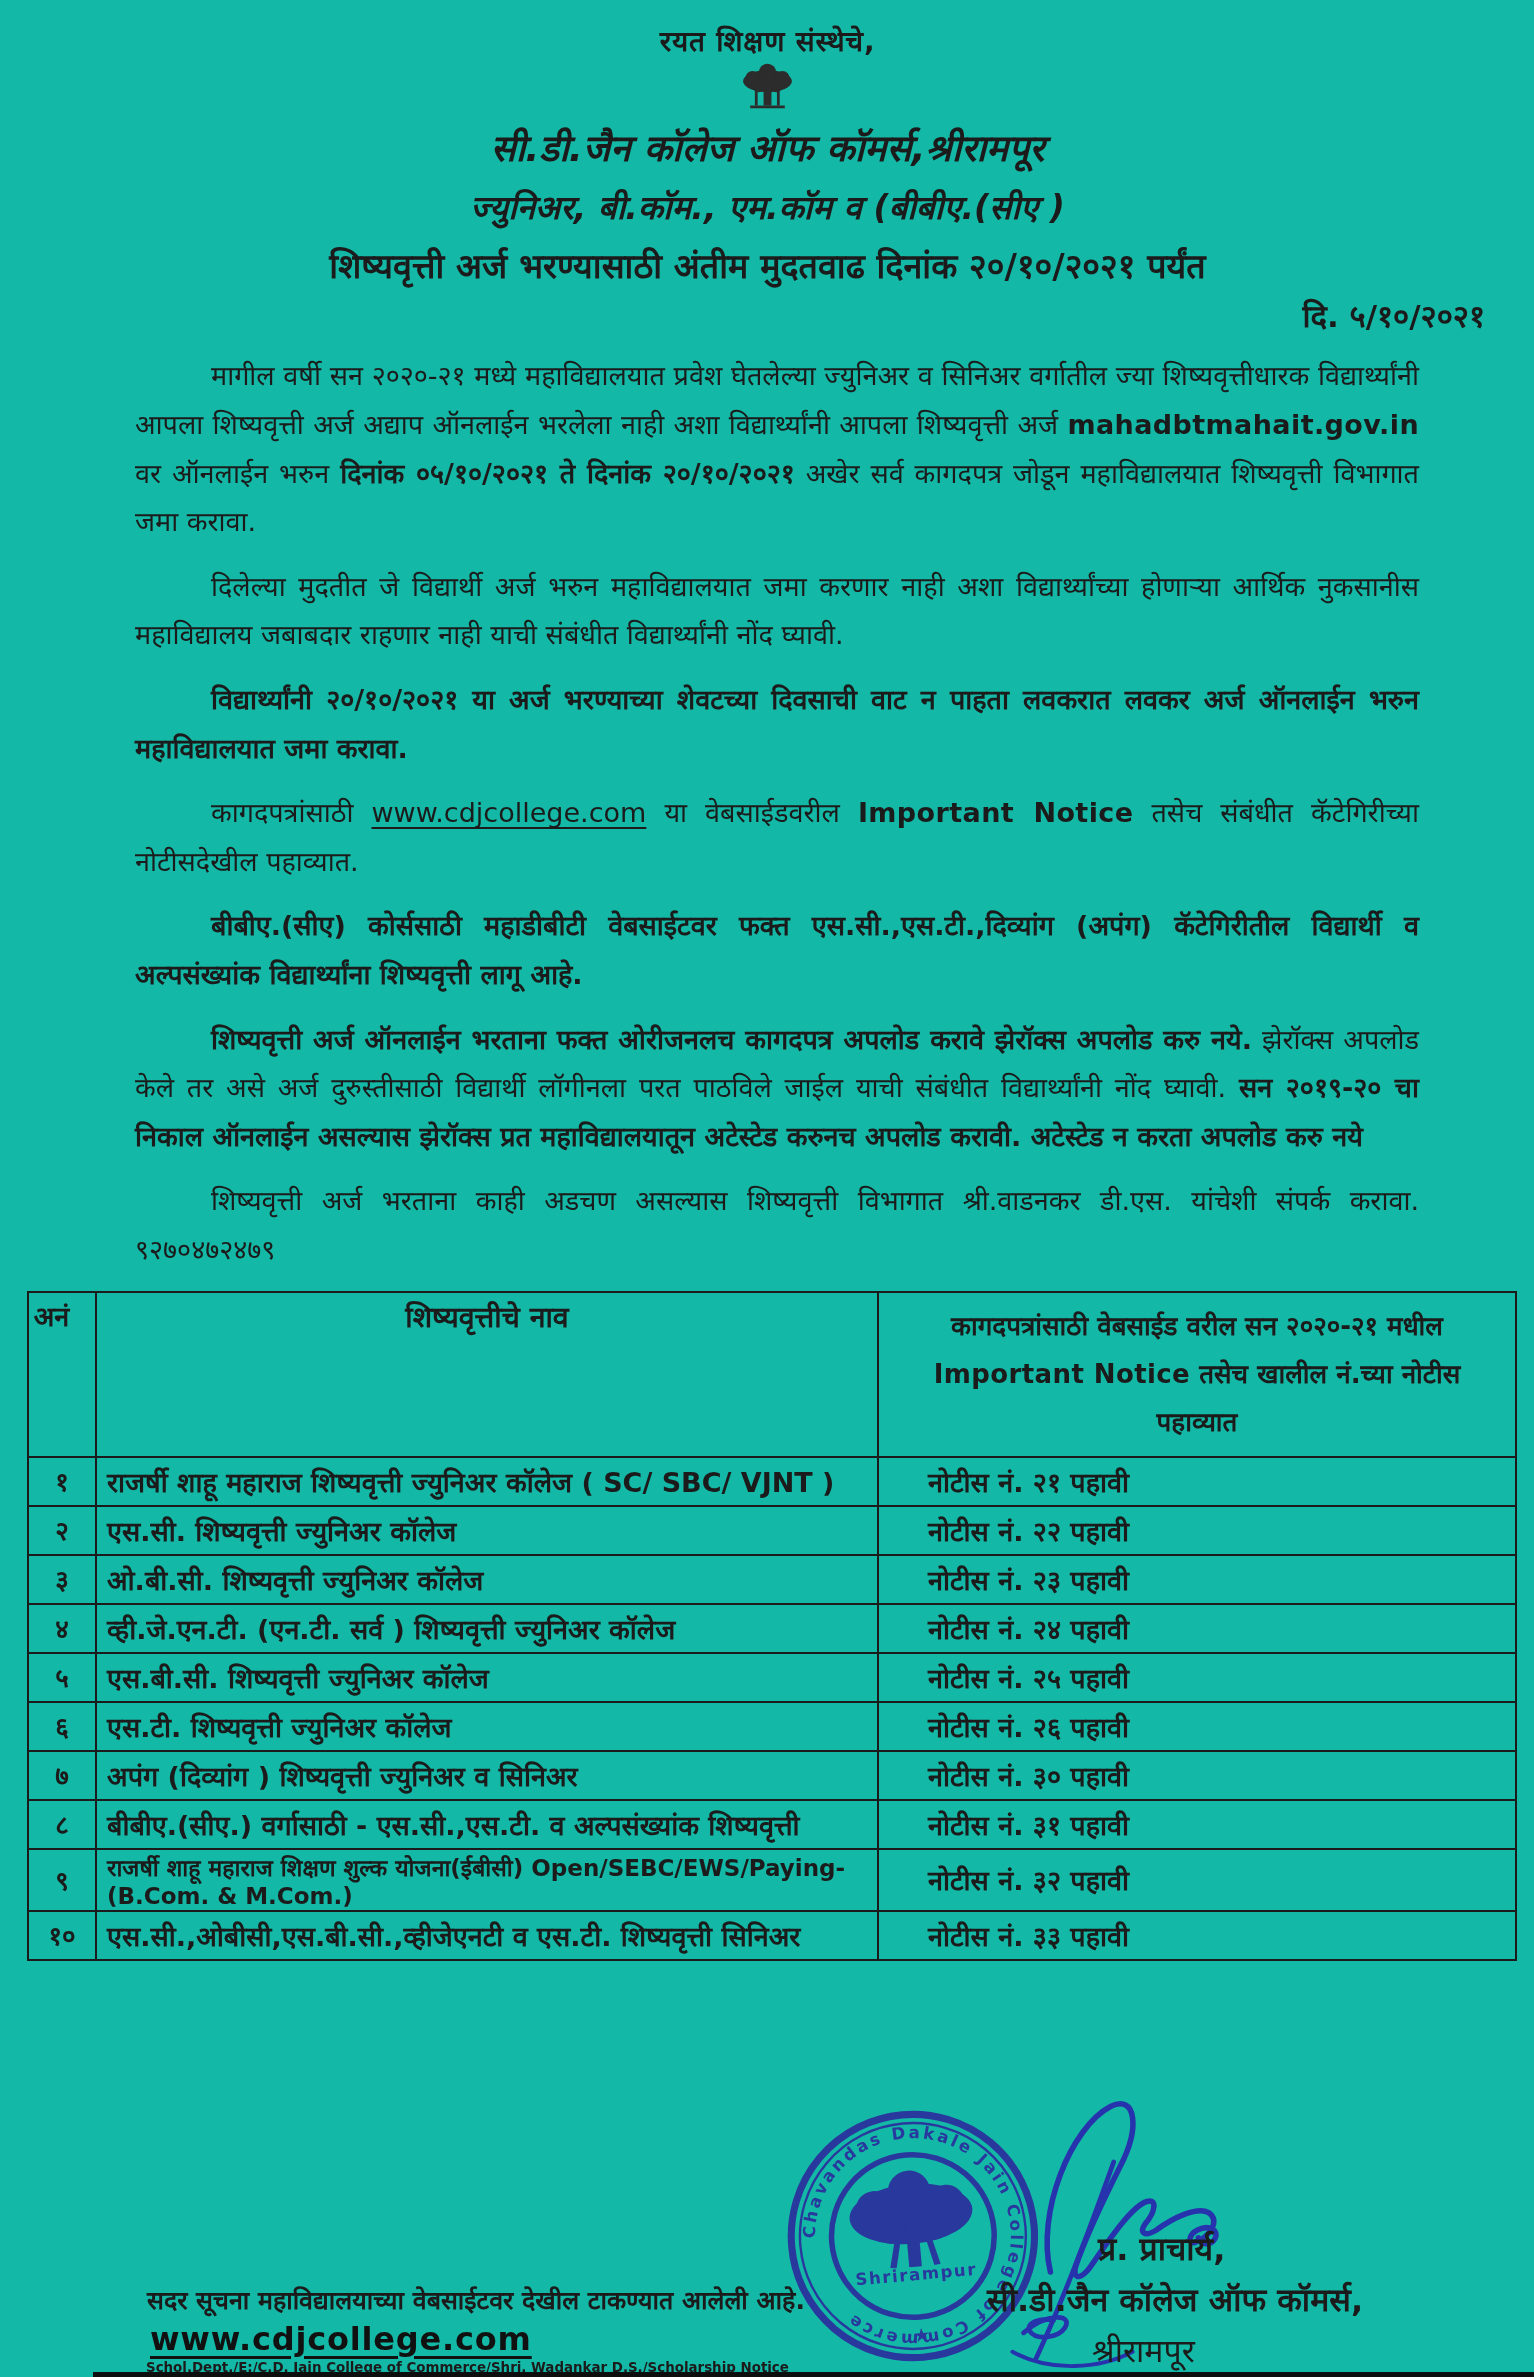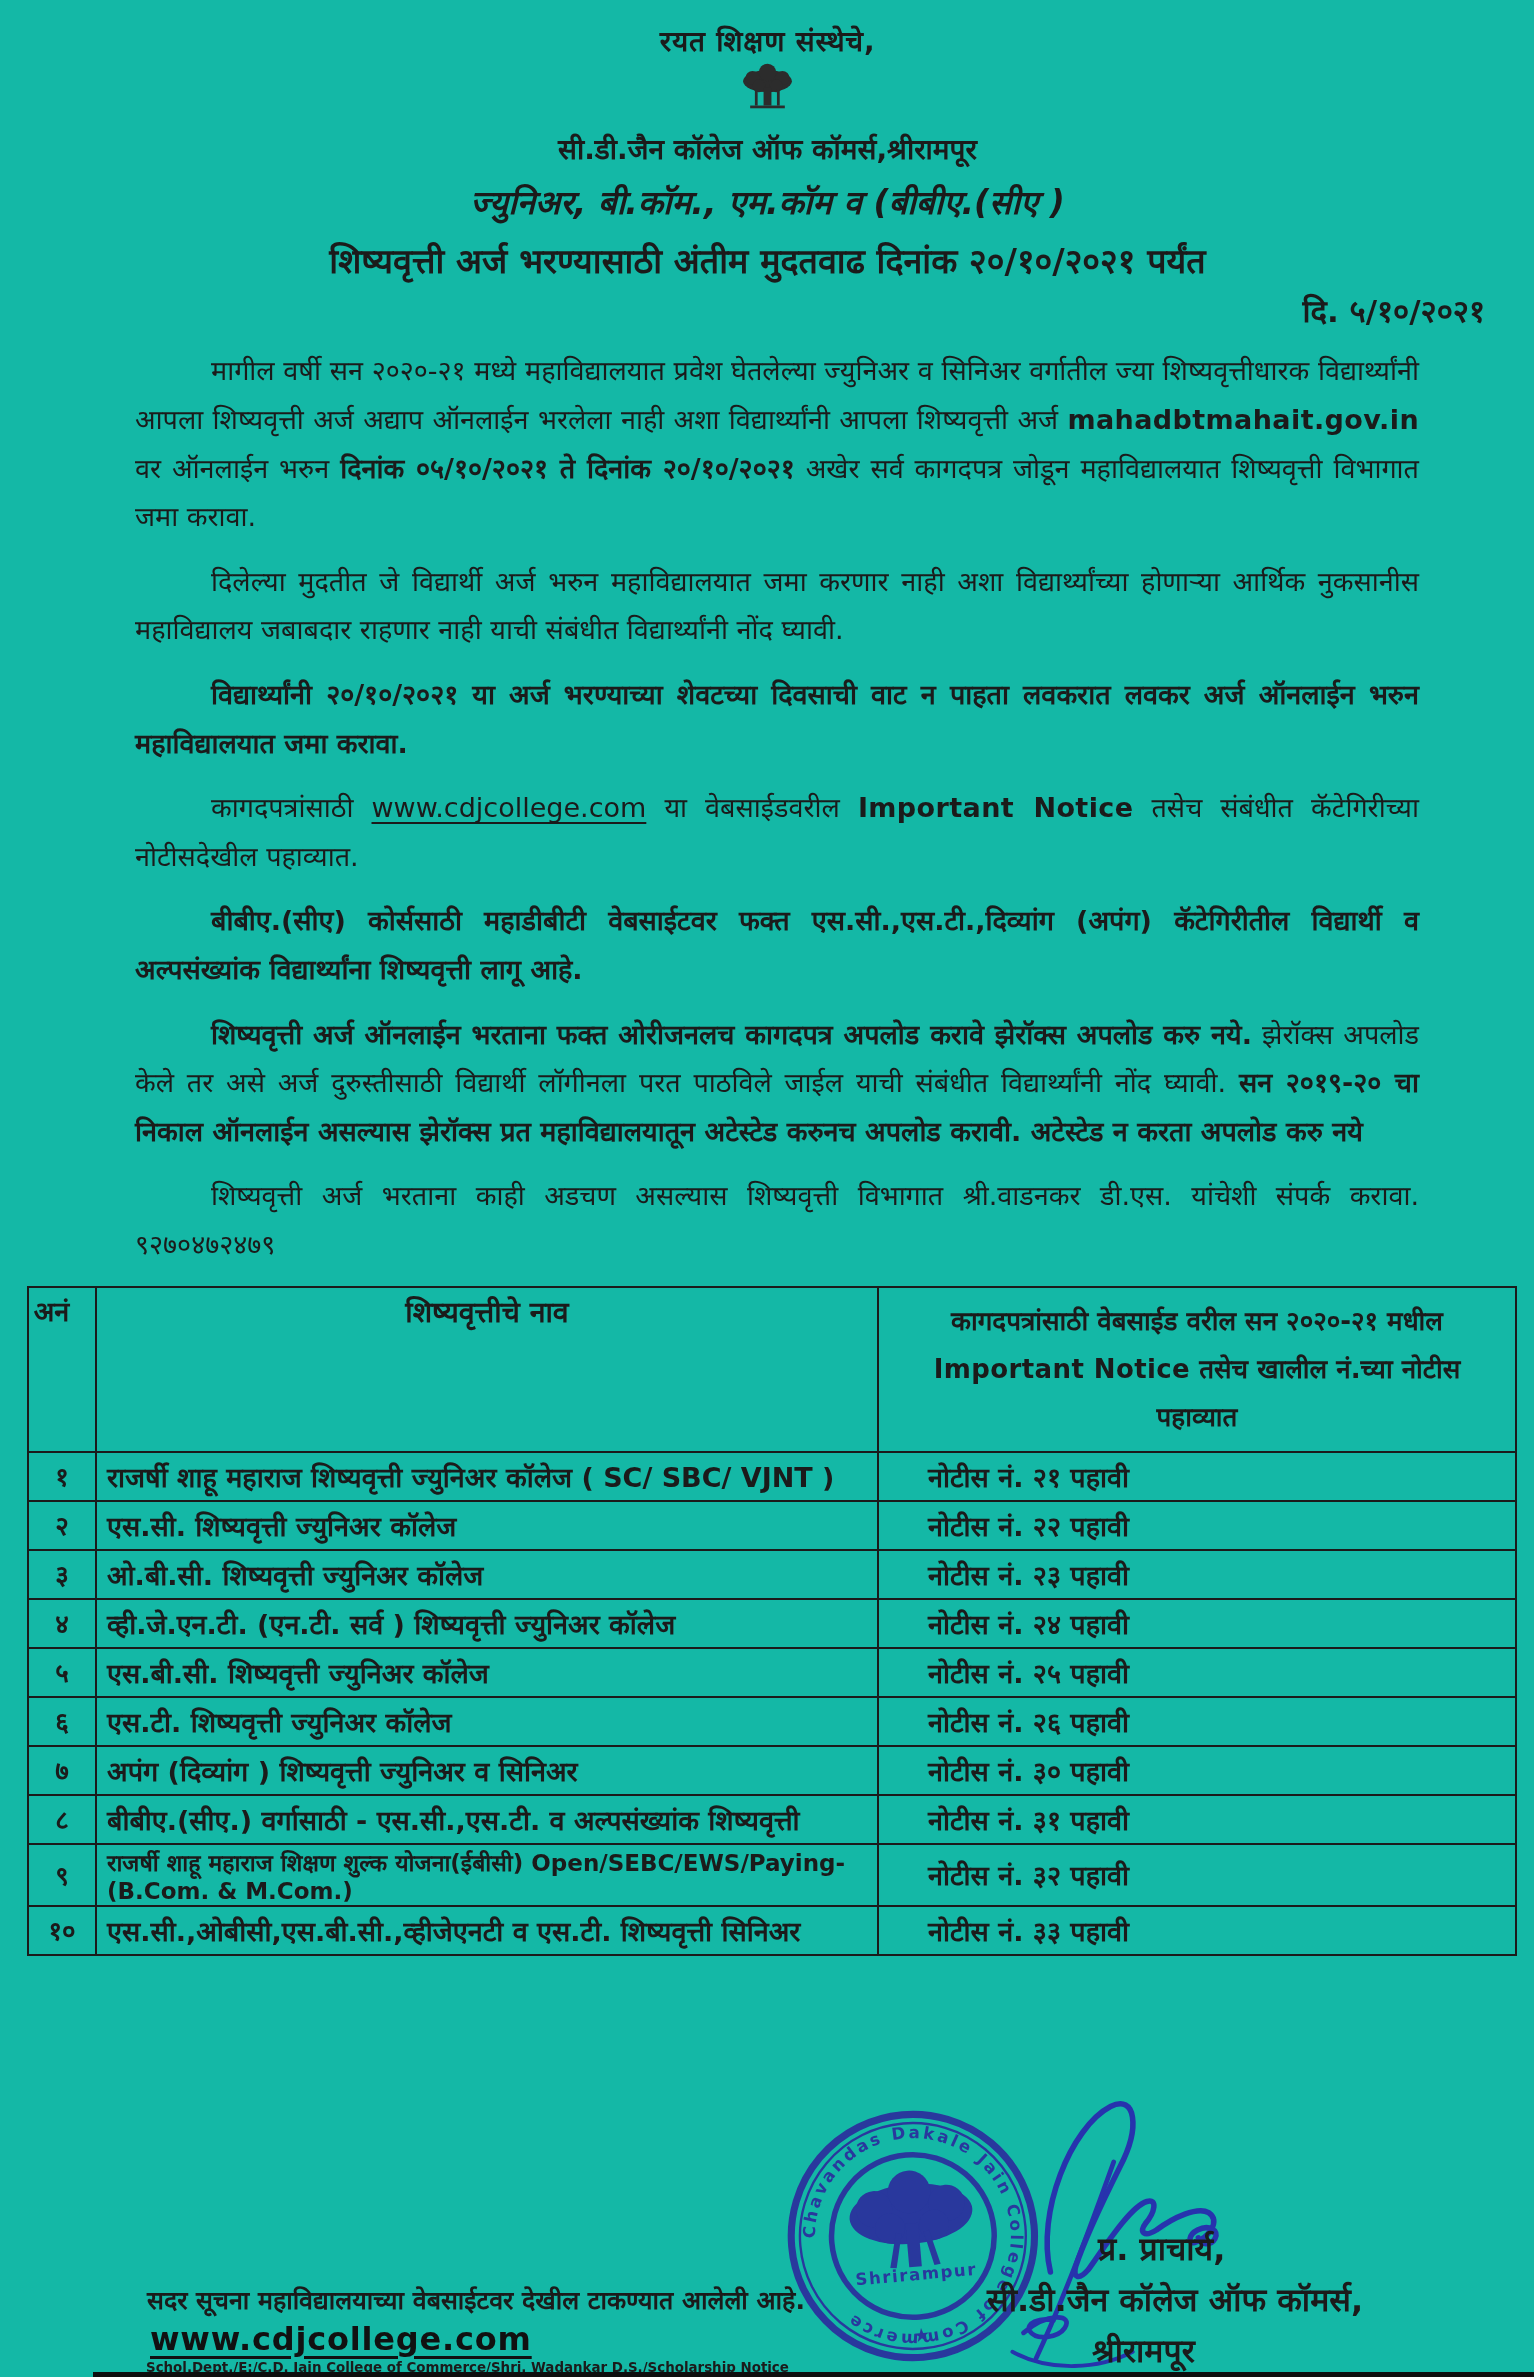--- a/index.html
+++ b/index.html
@@ -9,21 +9,21 @@
     margin:0 auto;
     background:#14b8a6;
     font-family:"DejaVu Sans","Liberation Sans",sans-serif;
     color:#1b1b1b;
     overflow:hidden;
   }
   
   .header{text-align:center;padding-top:20.6px;}
   .org-line{font-size:28px;font-weight:600;letter-spacing:0.8px;}
   .logo-wrap{margin:3.2px auto 0;height:55px;}
-  .college-name{font-size:28px;font-weight:800;margin-top:12px;}
+  .college-name{font-size:37px;font-weight:800;margin-top:4px;font-style:italic;}
   .year-line{font-size:33px;font-weight:800;letter-spacing:7.1px;margin-top:12.7px;}
   .classes-line{font-size:33px;font-weight:800;margin-top:12.7px;font-style:italic;}
   .title-line{font-size:34px;font-weight:800;margin-top:12.7px;}
   .date-line{font-size:31px;font-weight:800;text-align:right;padding-right:50px;margin-top:6.3px;}
   
   .doc-body{margin:11px 100px 0 119px;font-size:27px;line-height:1.8;text-align:justify;}
   .doc-body p{margin:16px;text-indent:76px;}
   .b{font-weight:800;}
   .u{text-decoration:underline;text-underline-offset:4.7px;}
   .latin-b{font-weight:800;letter-spacing:0.4px;}
@@ -36,21 +36,21 @@
   .notice-table tbody td{height:45px;}
   .cell-no{text-align:center;font-size:26px;font-weight:600;}
   .cell-name{padding-left:10px;font-size:27px;font-weight:700;margin-left:44px;}
   tr.row-small .cell-name{font-size:23px;}
   .cell-notice{padding-left:49px;font-size:27px;font-weight:600;}
   
   .seal{position:absolute;left:780px;top:2097px;opacity:.93;transform:rotate(-5deg);}
   .signature{position:absolute;left:995px;top:2086px;pointer-events:none;}
   .sig-role{position:absolute;left:1098px;top:2226px;font-size:32px;font-weight:700;}
   .sig-college{position:absolute;left:987px;top:2277px;font-size:32px;font-weight:700;}
-  .sig-place{position:absolute;left:1092px;top:2328px;font-size:32px;font-weight:700;text-align:right;}
+  .sig-place{position:absolute;left:1092px;top:2328px;font-size:32px;font-weight:400;text-align:right;}
   .footer-note{position:absolute;left:147px;top:2282px;font-size:25px;font-weight:600;white-space:nowrap;}
   .footer-site{position:absolute;left:150px;top:2320px;font-size:32px;font-weight:800;text-decoration:underline;text-underline-offset:5.5px;letter-spacing:0.8px;color:#111;}
   .file-line{position:absolute;left:146px;top:2360px;font-size:13.4px;font-weight:700;}
   .bottom-strip{position:absolute;left:93px;right:0;bottom:0;height:5.5px;background:#0e0e0e;}
 </style>
 </head>
 <body>
 
 <div class="page">
 

